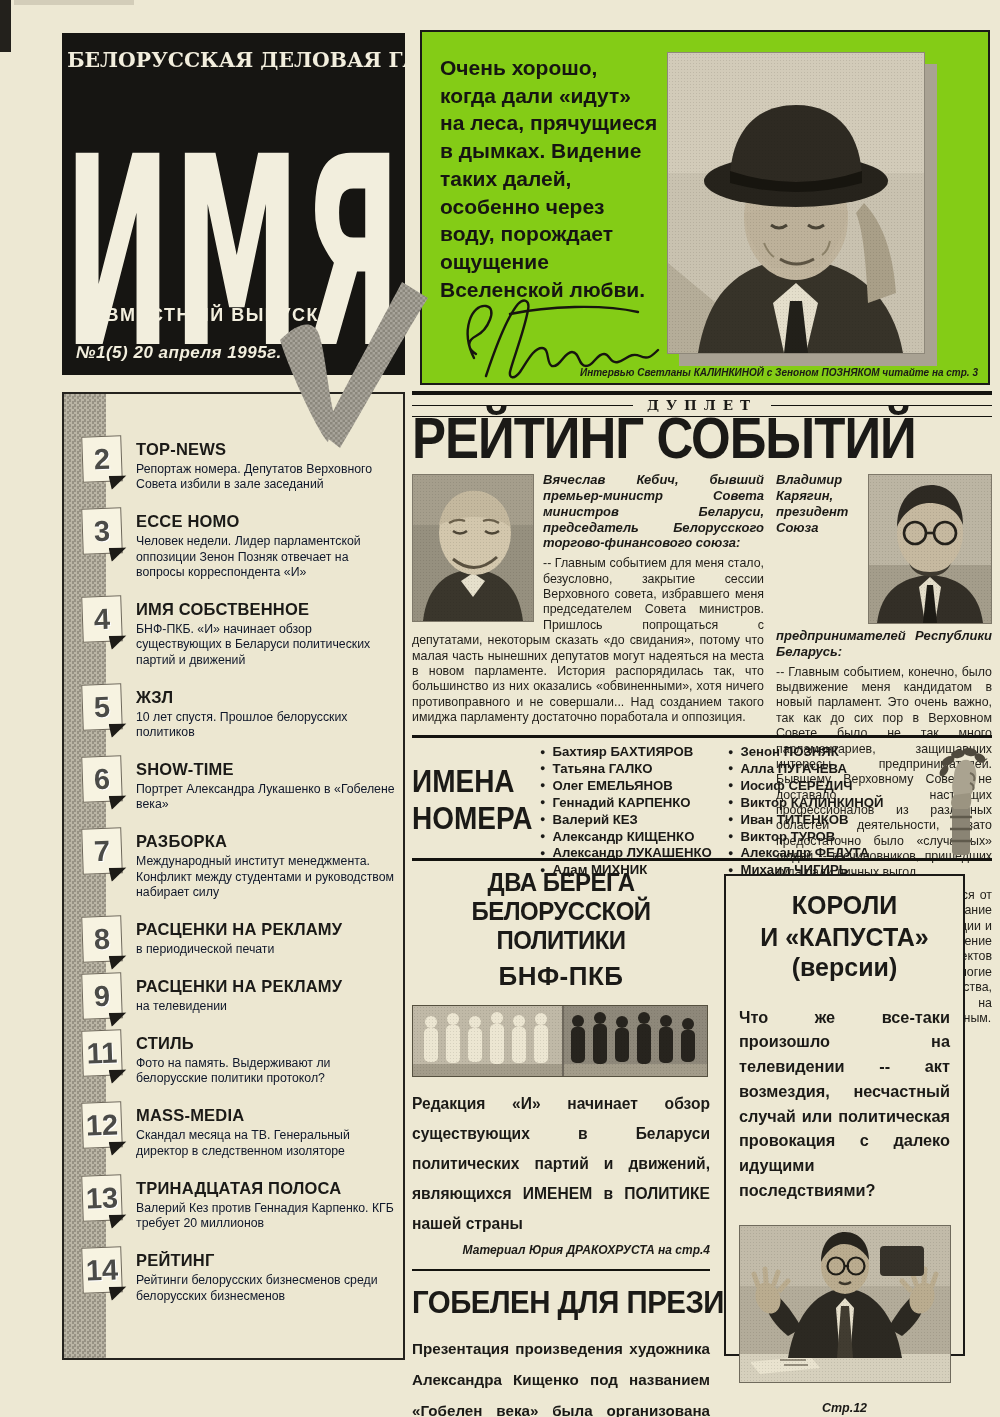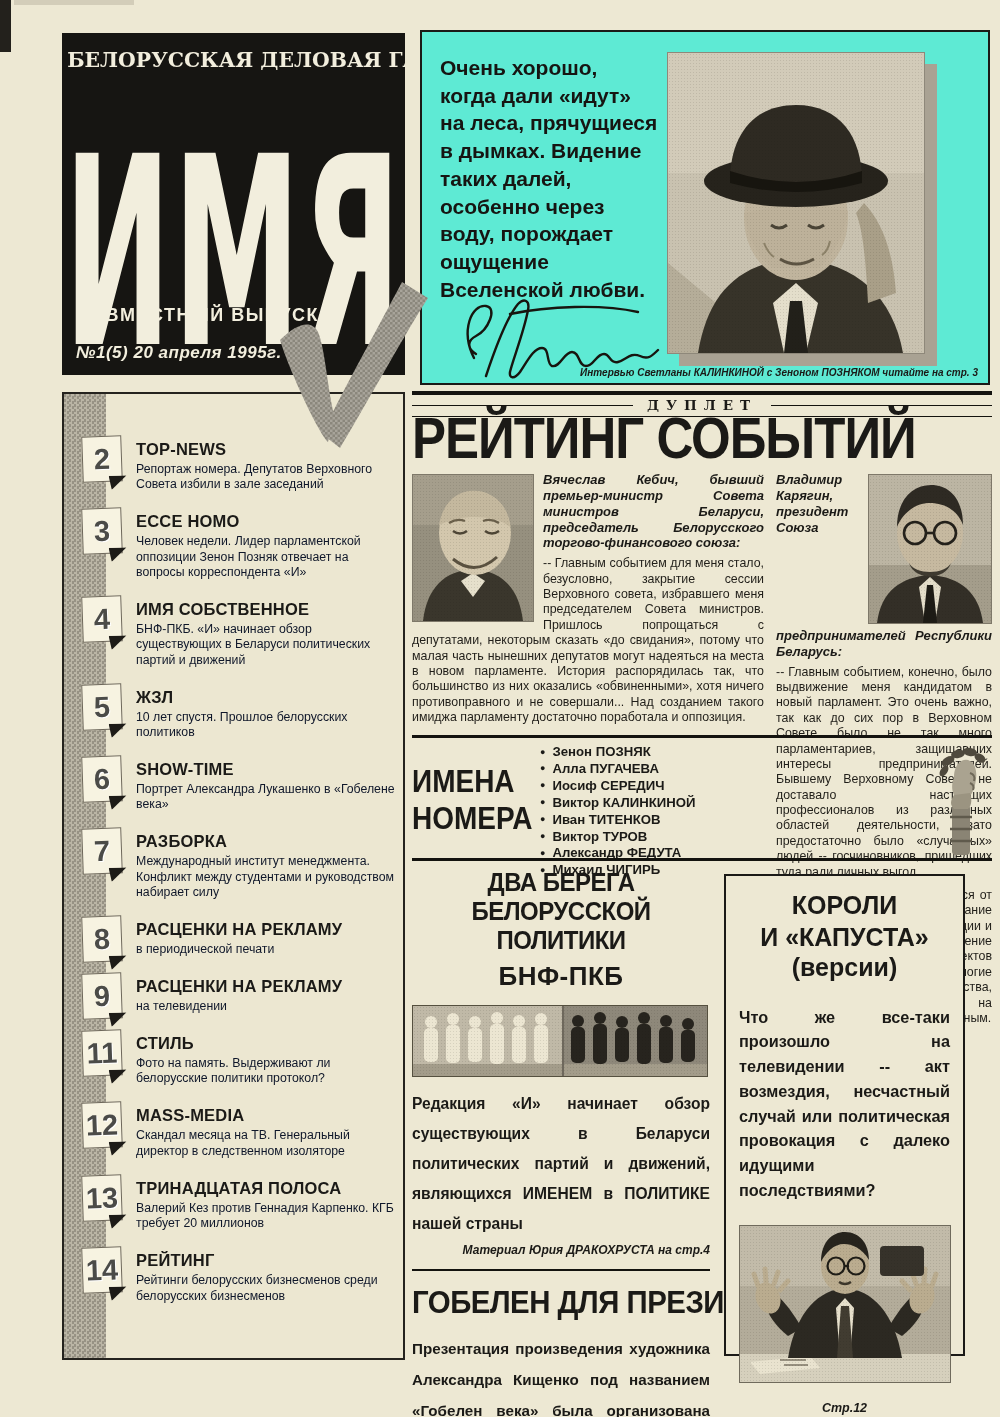--- a/index.html
+++ b/index.html
@@ -31,21 +31,21 @@
   .mast-bottom { margin:0 0 12px 14px; }
   .mast-joint { font-weight:bold; font-size:18px; letter-spacing:1.5px; }
   .mast-issue { font-weight:bold; font-size:17px; margin-top:17px; letter-spacing:.5px;font-style:italic; }
 
   
   .checkmark { position:absolute; left:270px; top:282px; width:158px; height:168px; z-index:6; }
 
   
   .quote-box {
     position:absolute; left:420px; top:30px; width:570px; height:355px;
-    border:2px solid #1b1a17; background:#5eead4;
+    border:2px solid #1b1a17; background:#84cc16;
   }
   .quote-text {
     position:absolute; left:18px; top:22px; width:240px;
     font-weight:bold; font-size:21px; line-height:1.32; color:#161512;
   }
   .signature { position:absolute; left:30px; top:258px; width:210px; height:95px; }
   .pozniak-shadow { position:absolute; left:257px; top:32px; width:258px; height:302px; background:#a9a293; }
   .pozniak-photo { position:absolute; left:245px; top:20px; width:258px; height:302px; border:1px solid #8e887a; }
   .photo-dots::after {
     content:""; position:absolute; inset:0;
@@ -342,20 +342,30 @@
     </div>
   </div>
 
   <div class="rule rule-1"></div>
 
   <div class="names-section">
     <div class="names-title">
       <span>ИМЕНА</span><br>
       <span>НОМЕРА</span>
     </div>
+    <ul class="names-col c1">
+      <li>Бахтияр БАХТИЯРОВ</li>
+      <li>Татьяна ГАЛКО</li>
+      <li>Олег ЕМЕЛЬЯНОВ</li>
+      <li>Геннадий КАРПЕНКО</li>
+      <li>Валерий КЕЗ</li>
+      <li>Александр КИЩЕНКО</li>
+      <li>Александр ЛУКАШЕНКО</li>
+      <li>Адам МИХНИК</li>
+    </ul>
     <ul class="names-col c2">
       <li>Зенон ПОЗНЯК</li>
       <li>Алла ПУГАЧЕВА</li>
       <li>Иосиф СЕРЕДИЧ</li>
       <li>Виктор КАЛИНКИНОЙ</li>
       <li>Иван ТИТЕНКОВ</li>
       <li>Виктор ТУРОВ</li>
       <li>Александр ФЕДУТА</li>
       <li>Михаил ЧИГИРЬ</li>
     </ul>

